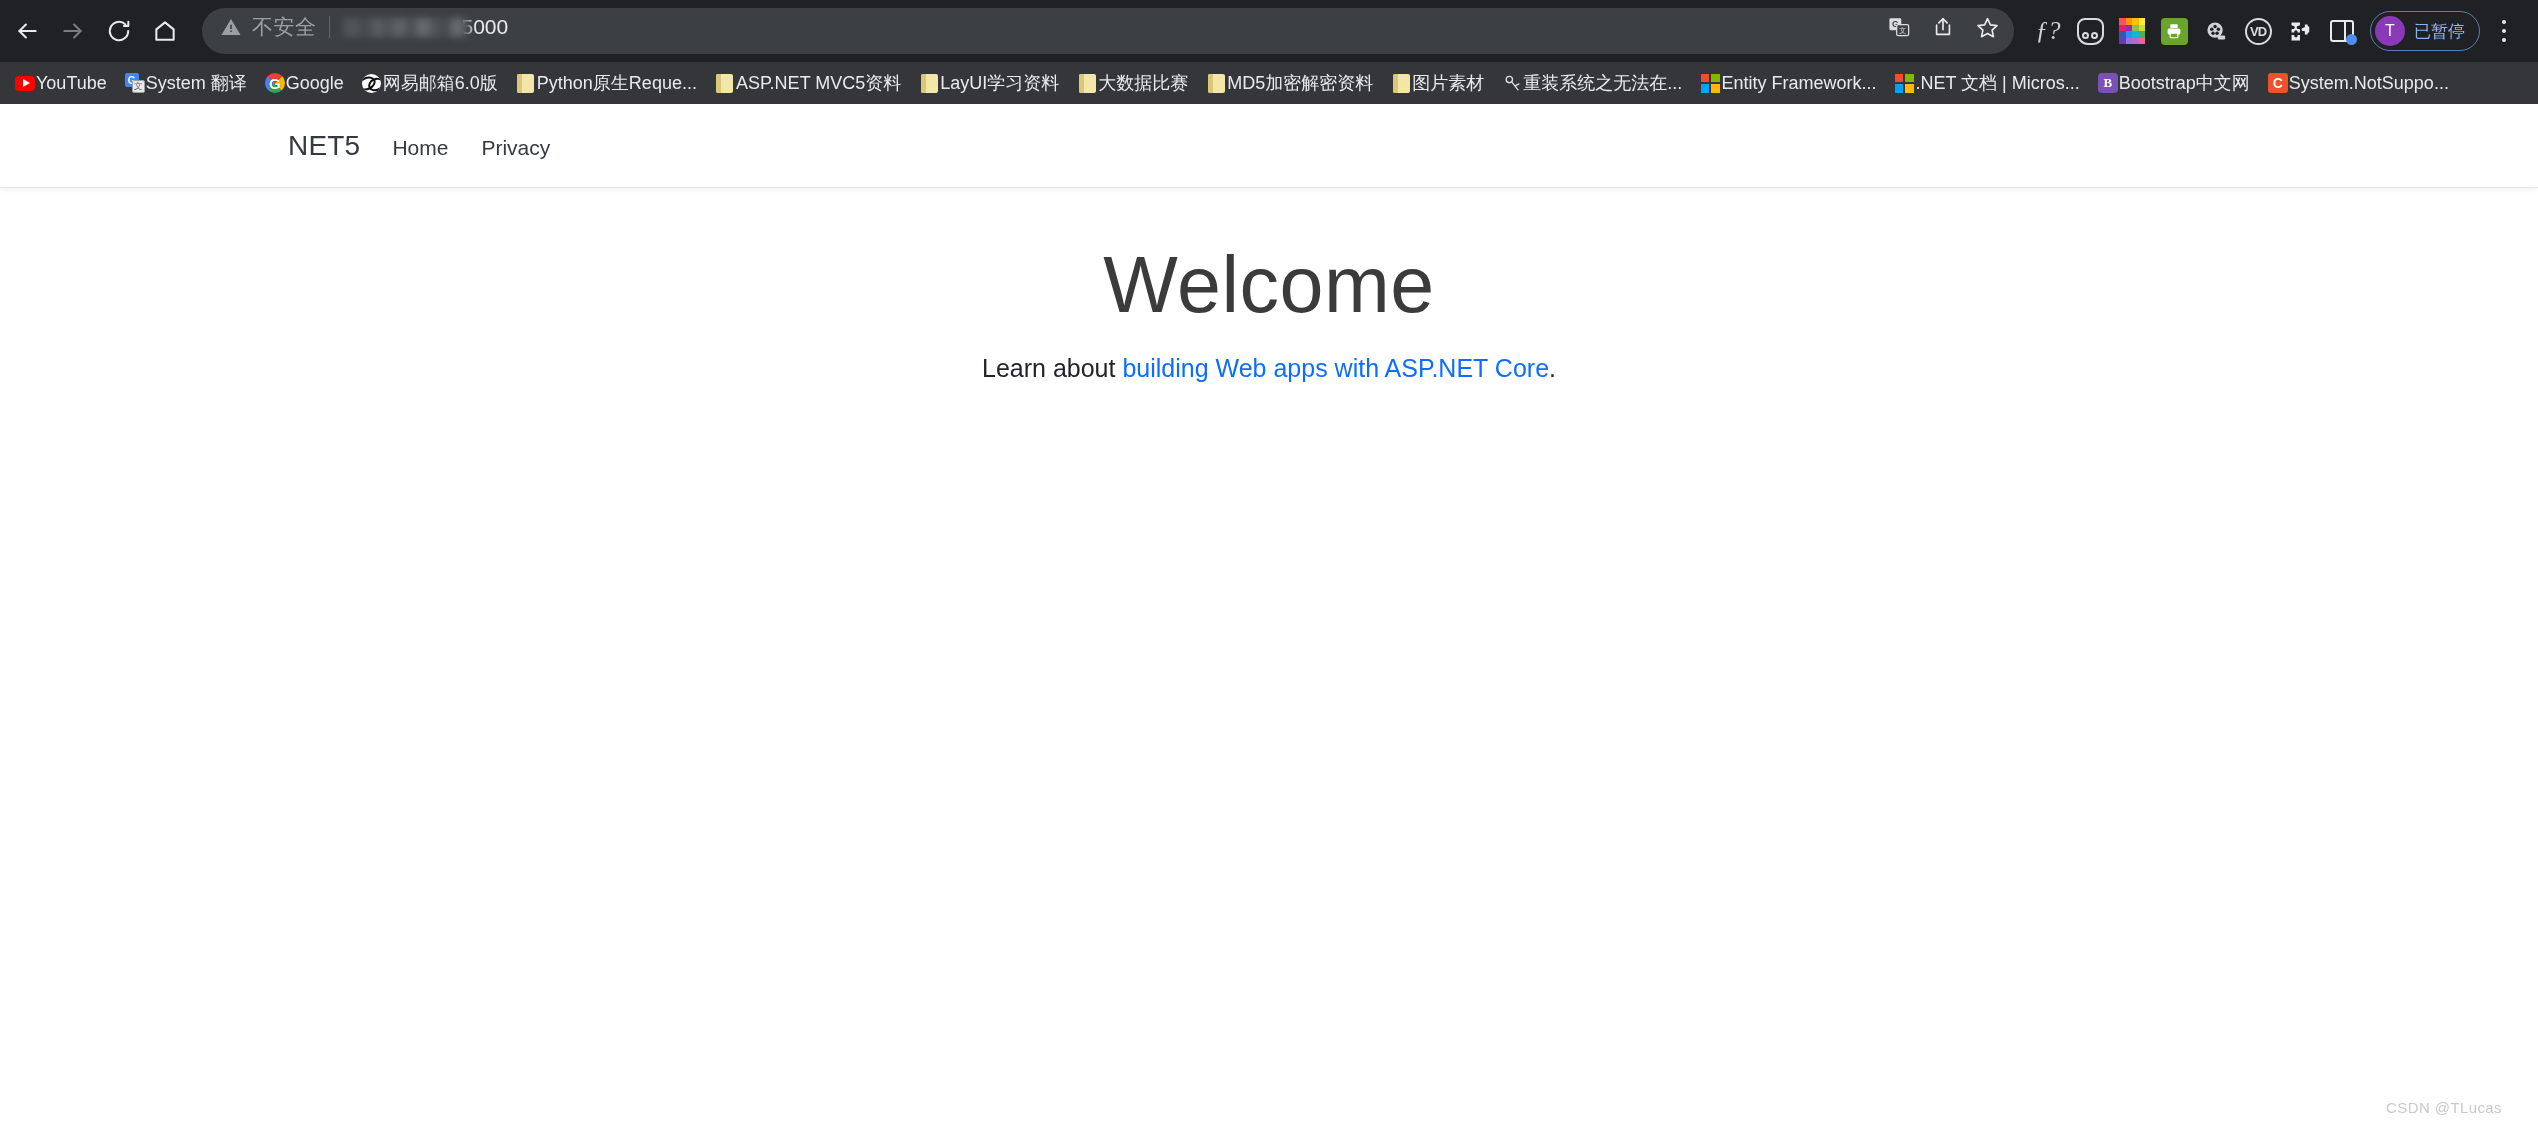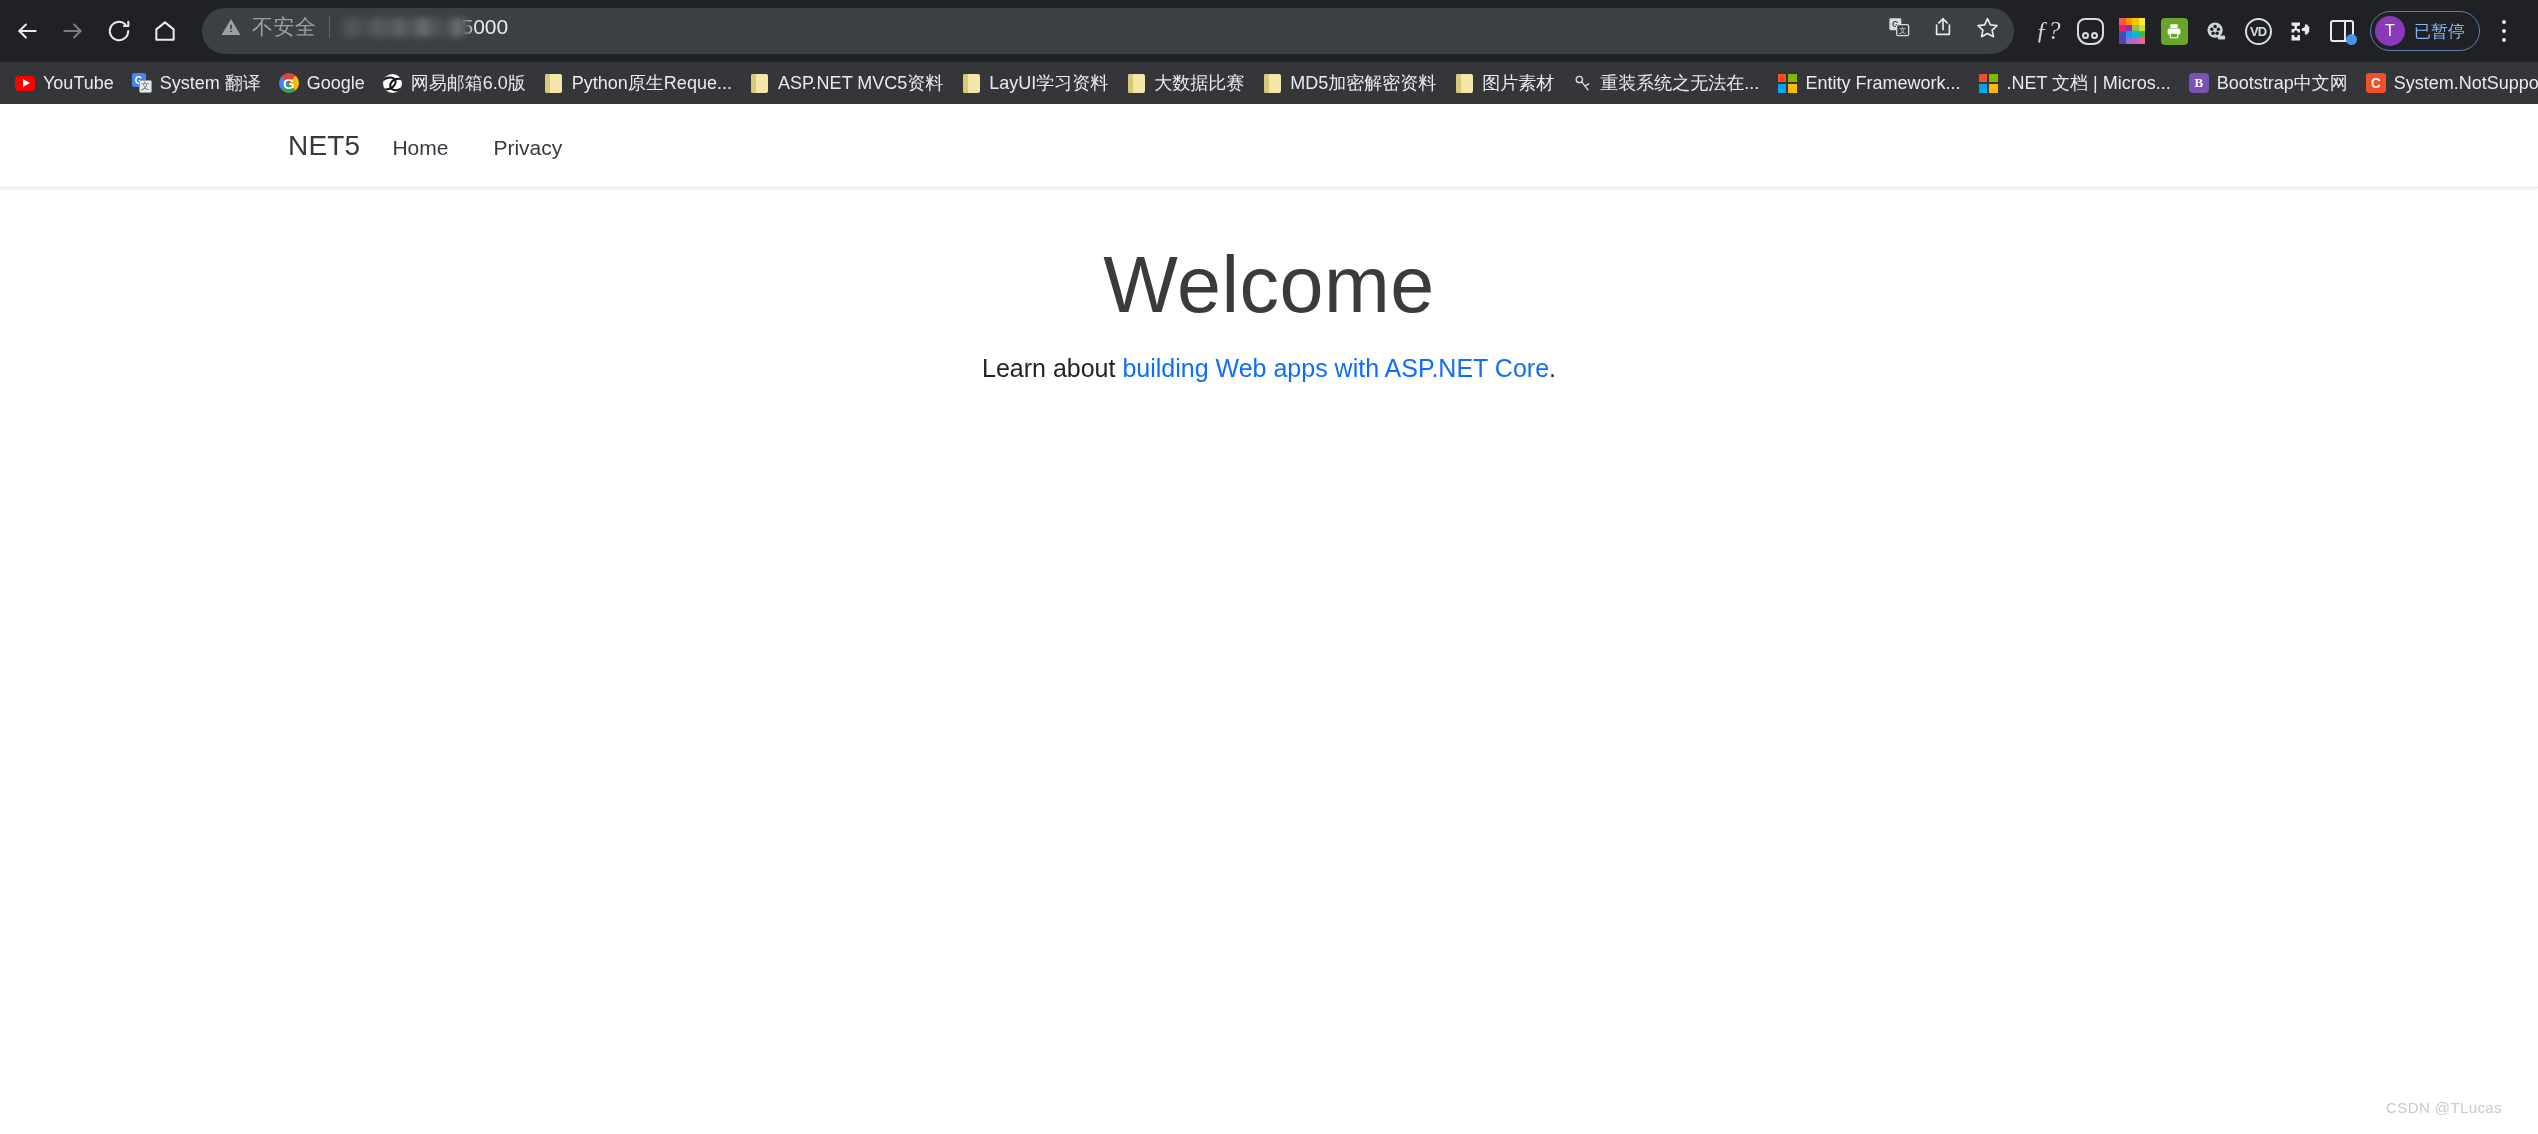--- a/index.html
+++ b/index.html
@@ -190,21 +190,21 @@
     align-items: center;
     padding: 0 6px;
     gap: 0;
     position: relative;
   }
   .bm {
     display: flex; align-items: center;
     height: 32px;
     padding: 0 9px;
     border-radius: 5px;
-    gap: 8px;
+    gap: 1px;
     flex: 0 0 auto;
     max-width: 230px;
   }
   .bm-label {
     color: #e8eaed;
     font-size: 18px;
     white-space: nowrap;
     overflow: hidden;
     text-overflow: ellipsis;
   }
@@ -318,21 +318,21 @@
     align-items: baseline;
     padding: 0 24px;
   }
   .navbar-brand {
     font-size: 28px;
     color: #343a40;
     font-weight: 400;
     margin-right: 32px;
     letter-spacing: .2px;
   }
-  .nav-links { display: flex; align-items: baseline; gap: 45px; }
+  .nav-links { display: flex; align-items: baseline; gap: 33px; }
   .nav-link {
     font-size: 21px;
     color: #343a40;
     text-decoration: none;
   }
 
   .main-content {
     padding-top: 56px;
     text-align: center;
   }

